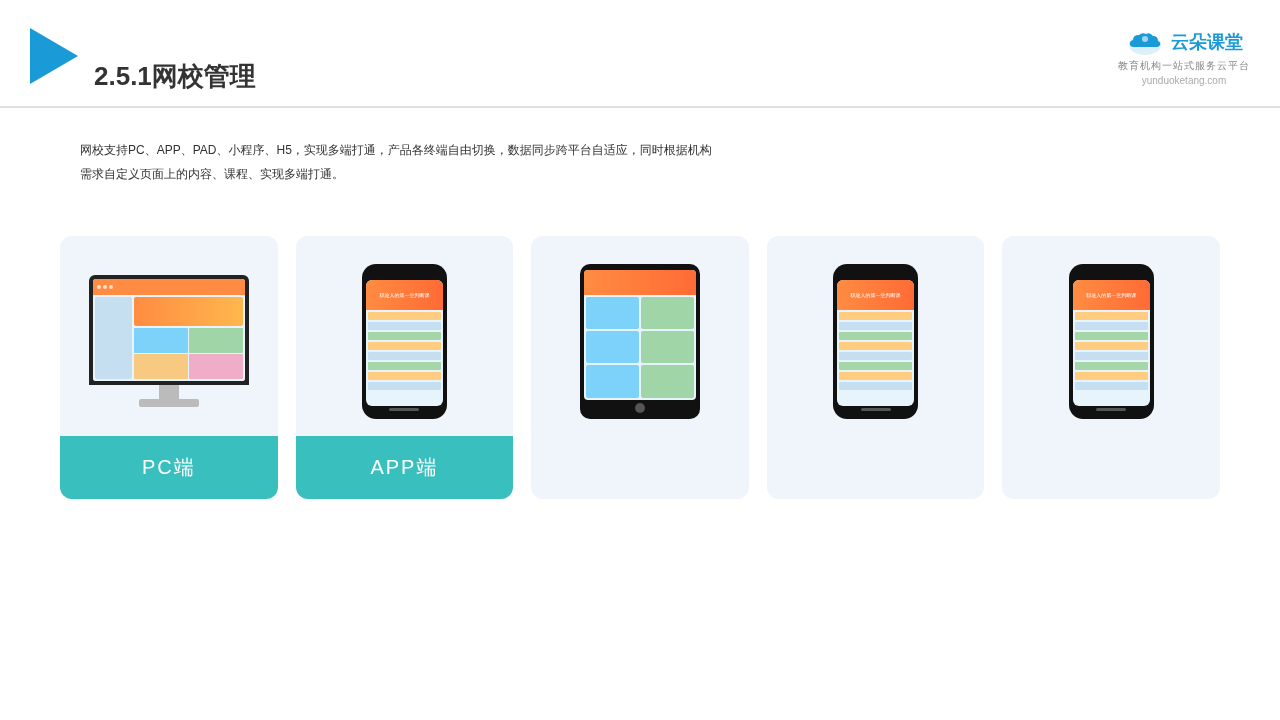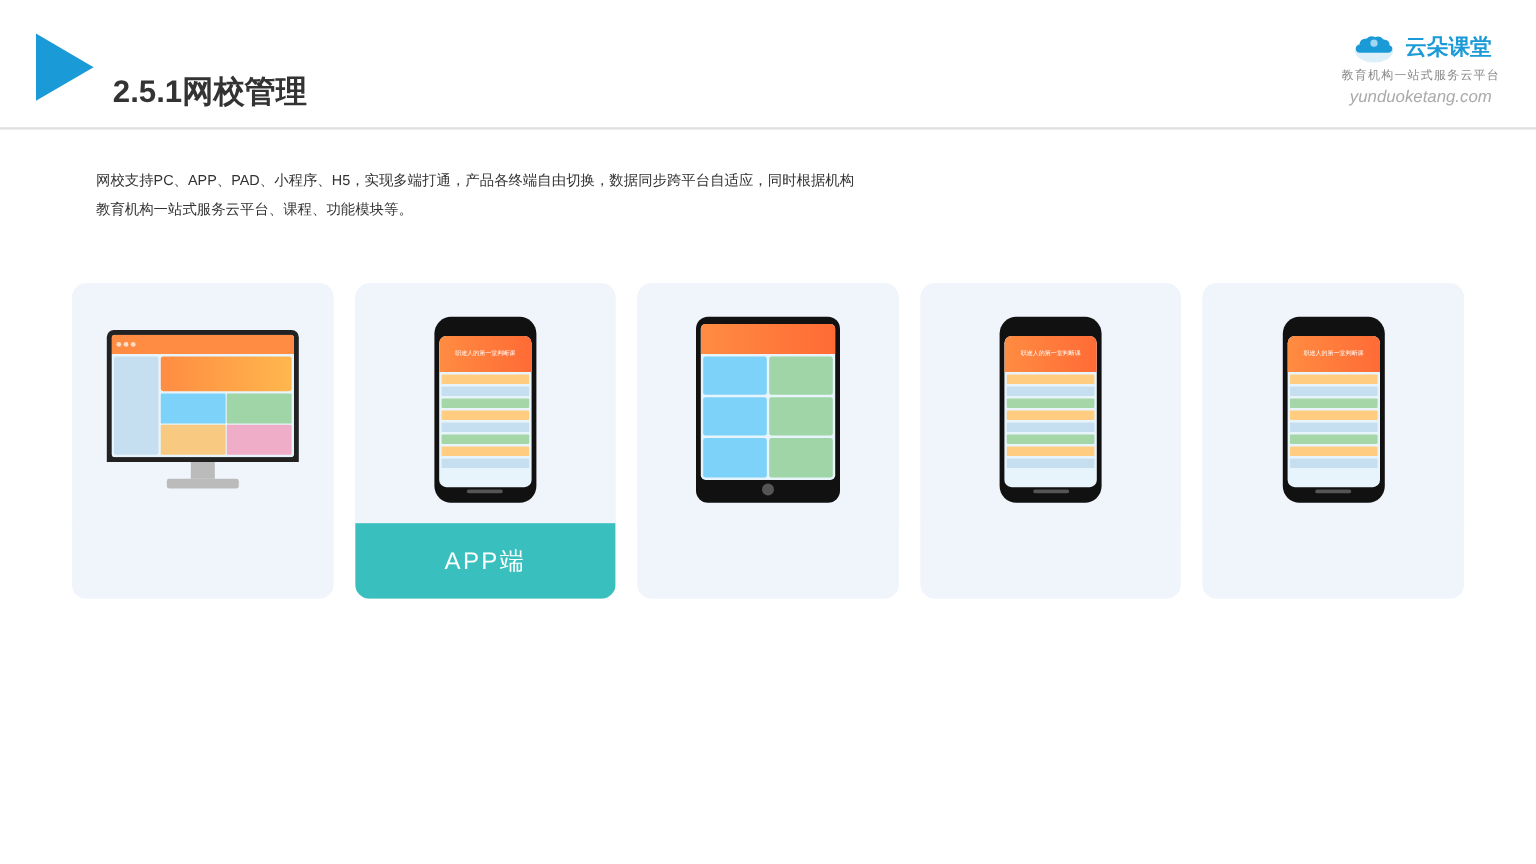--- a/index.html
+++ b/index.html
@@ -52,23 +52,22 @@
       font-size: 18px;
       font-weight: bold;
       color: #1a9ad7;
     }
     .brand-tagline {
       font-size: 10px;
       color: #888;
       letter-spacing: 1px;
     }
     .brand-url {
-      font-size: 14px;
+      font-size: 10px;
       color: #aaa;
-      font-style: italic;
     }
 
     
     .description {
       padding: 30px 80px 10px 80px;
       font-size: 12px;
       color: #333;
       line-height: 2;
     }
 
@@ -296,21 +295,21 @@
       </svg>
       <span class="brand-name">云朵课堂</span>
     </div>
     <div class="brand-tagline">教育机构一站式服务云平台</div>
     <div class="brand-url">yunduoketang.com</div>
   </div>
 </div>
 
 <div class="description">
   <div>网校支持PC、APP、PAD、小程序、H5，实现多端打通，产品各终端自由切换，数据同步跨平台自适应，同时根据机构</div>
-  <div>教育机构一站式服务云平台、课程、功能模块等。</div>
+  <div>需求自定义页面上的内容、课程、实现多端打通。</div>
 </div>
 
 <div class="cards-section">
 
   <div class="card">
     <div class="card-image-area">
       <div class="pc-monitor">
         <div class="monitor-body">
           <div class="monitor-screen">
             <div class="monitor-screen-inner">
@@ -331,20 +330,21 @@
                   </div>
                 </div>
               </div>
             </div>
           </div>
         </div>
         <div class="monitor-neck"></div>
         <div class="monitor-base"></div>
       </div>
     </div>
+    <div class="card-label">PC端</div>
   </div>
 
   <div class="card">
     <div class="card-image-area">
       <div class="phone-device">
         <div class="phone-body">
           <div class="phone-notch"></div>
           <div class="phone-screen">
             <div class="phone-screen-top">职途人的第一堂判断课</div>
             <div class="phone-screen-content">

